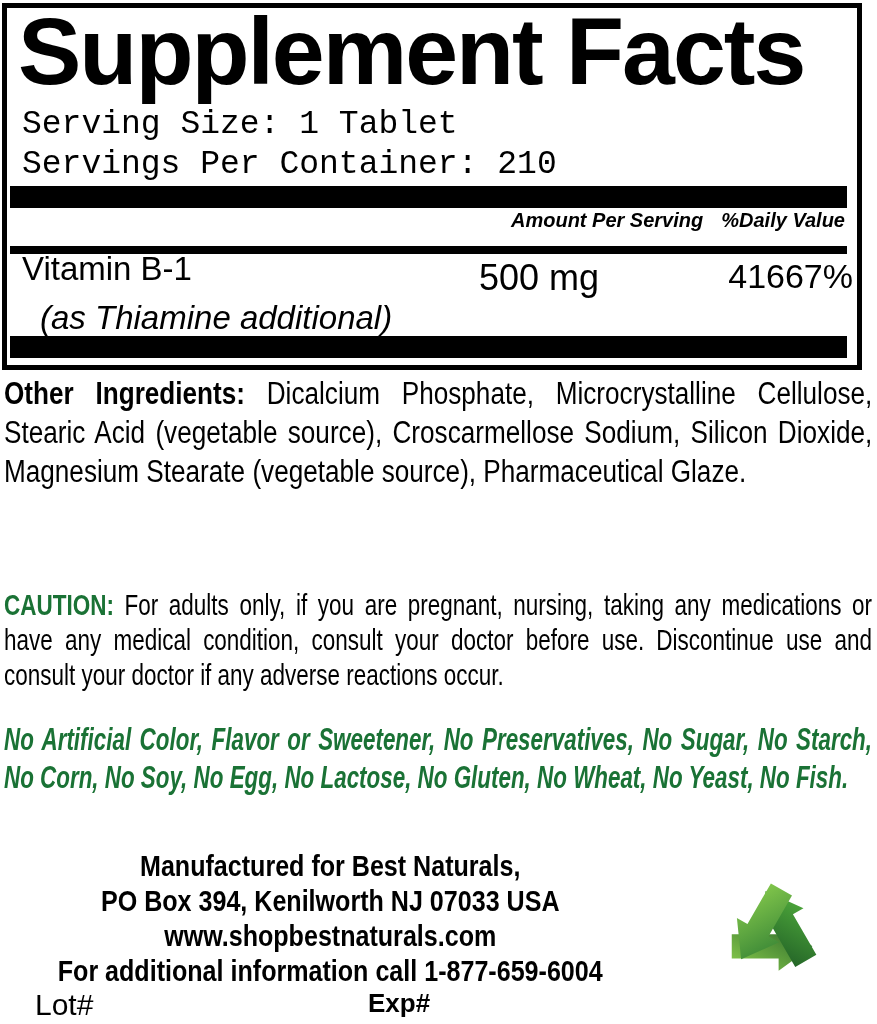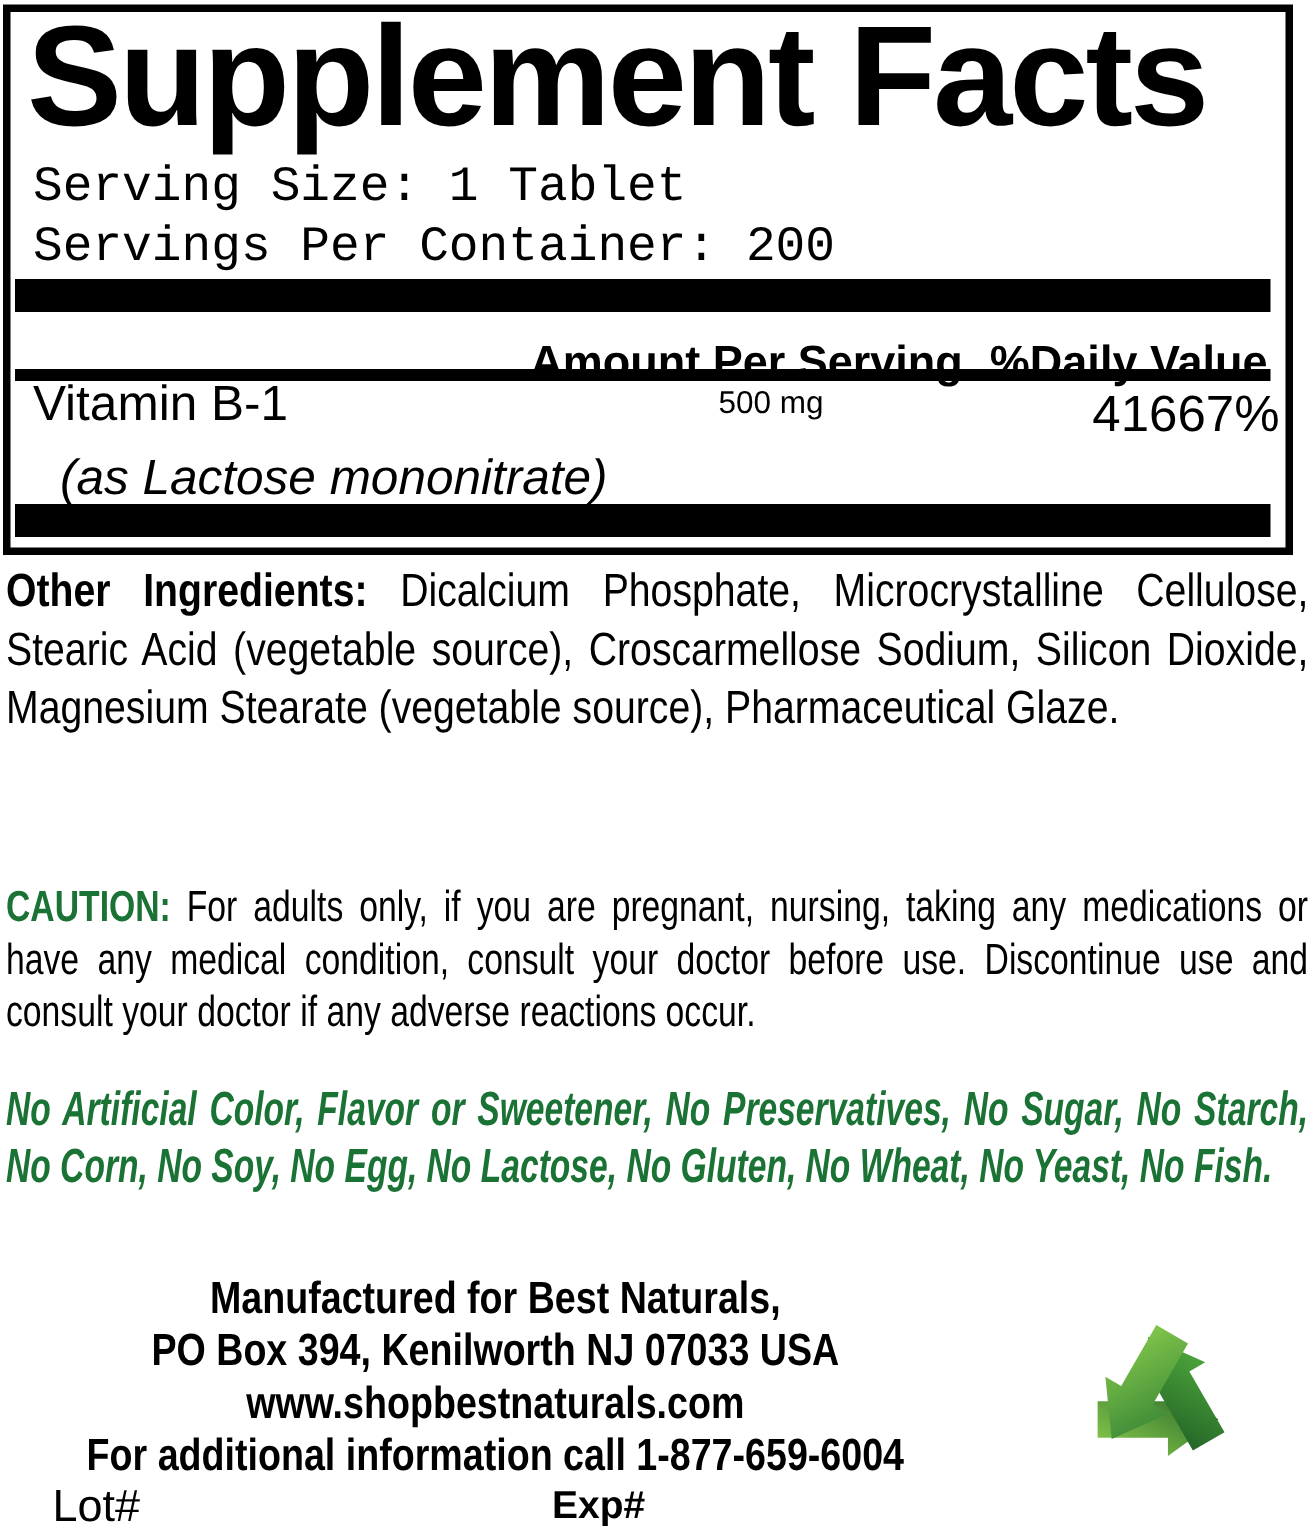--- a/index.html
+++ b/index.html
@@ -22,26 +22,26 @@
   .serving-line{left:22px;font-size:33px;line-height:38px;white-space:nowrap;font-family:Liberation Mono, monospace;}
   .serving-size{top:106px;}
   .servings-per{top:146px;}
 
   .bar{left:10px;width:837px;background:#000;}
   .bar-thick-1{top:186px;height:22px;}
   .bar-mid{top:246px;height:8px;}
   .bar-thick-2{top:336px;height:22px;}
 
   .facts-header{
-    top:225px;right:32px;font-size:30px;font-weight:bold;white-space:nowrap;
+    top:209px;right:32px;font-size:20px;font-weight:bold;white-space:nowrap;font-style:italic;
   }
   .facts-header .col-gap{display:inline-block;width:18px;}
 
   .row-name{left:22px;top:250px;font-size:33px;white-space:nowrap;}
-  .row-amount{left:479px;top:257px;font-size:21px;white-space:nowrap;}
+  .row-amount{left:479px;top:257px;font-size:36px;white-space:nowrap;}
   .row-dv{right:24px;top:257px;font-size:34px;white-space:nowrap;}
   .row-sub{left:40px;top:299px;font-size:33px;font-style:italic;white-space:nowrap;}
 
   
   .para{transform-origin:0 0;text-align:justify;}
   .other-ing{
     left:4px;top:374px;width:1030px;transform:scaleX(0.843);
     font-size:31px;line-height:39px;
   }
   .other-ing .lead{font-weight:bold;}
@@ -68,34 +68,34 @@
   .recycle{left:698px;top:842px;width:150px;height:158px;}
 </style>
 </head>
 <body>
 
 <div class="abs facts-box"></div>
 
 <div class="abs facts-title">Supplement Facts</div>
 
 <div class="abs serving-line serving-size">Serving Size: 1 Tablet</div>
-<div class="abs serving-line servings-per">Servings Per Container: 200</div>
+<div class="abs serving-line servings-per">Servings Per Container: 210</div>
 
 <div class="abs bar bar-thick-1"></div>
 
 <div class="abs facts-header">
   <span>Amount Per Serving</span><span class="col-gap"></span><span>%Daily Value</span>
 </div>
 
 <div class="abs bar bar-mid"></div>
 
 <div class="abs row-name">Vitamin B-1</div>
 <div class="abs row-amount">500 mg</div>
 <div class="abs row-dv">41667%</div>
-<div class="abs row-sub">(as Lactose mononitrate)</div>
+<div class="abs row-sub">(as Thiamine additional)</div>
 
 <div class="abs bar bar-thick-2"></div>
 
 <div class="abs para other-ing">
   <span class="lead">Other Ingredients: </span>
   <span>Dicalcium Phosphate, Microcrystalline Cellulose, Stearic Acid (vegetable source), Croscarmellose Sodium, Silicon Dioxide, Magnesium Stearate (vegetable source), Pharmaceutical Glaze.</span>
 </div>
 
 <div class="abs para caution">
   <span class="lead">CAUTION: </span>

